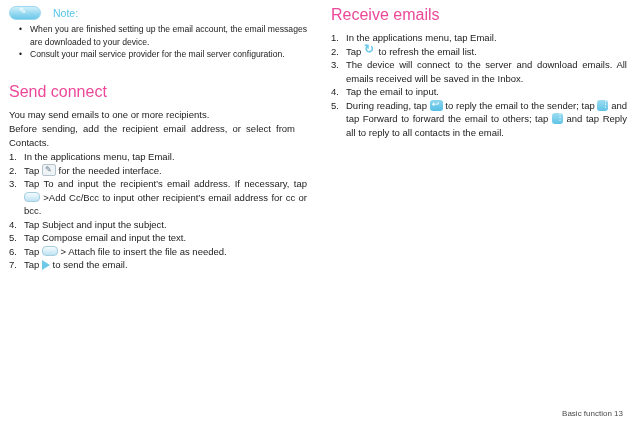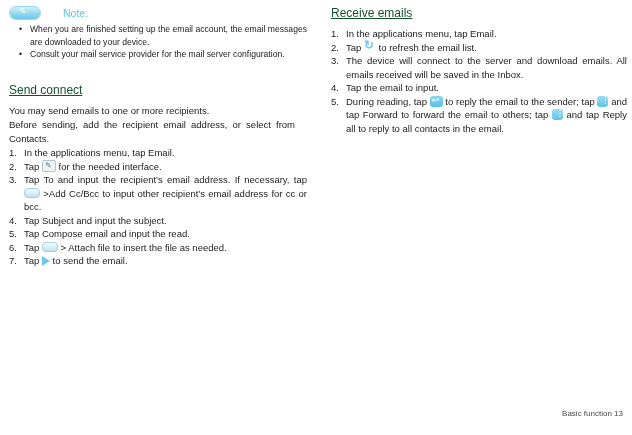--- a/index.html
+++ b/index.html
@@ -10,39 +10,38 @@
     background: #ffffff;
     font-family: "Liberation Sans", sans-serif;
     color: #1c1c1c;
     overflow: hidden;
   }
   .col { position: absolute; top: 4px; }
   .col-left  { left: 9px;  width: 298px; }
   .col-right { left: 331px; width: 296px; }
 
   .heading {
-    font-size: 12px;
+    font-size: 16px;
     font-weight: 400;
-    color: #14532d;
+    color: #ec4899;
     margin: 14px 0 7px 0;
-    text-decoration: underline;
   }
   .col-right .heading { margin-top: 2px; }
 
   .body, .steps li {
     font-size: 9.5px;
     line-height: 13.5px;
   }
   .justify { text-align: justify; }
 
   p.body { margin: 0 12px 1px 0; }
 
   
   .note-head { display: flex; align-items: center; margin: 2px 0 3px 0; }
-  .note-title { color: #55c6e9; font-size: 10.5px; margin-left: 22px; }
+  .note-title { color: #55c6e9; font-size: 10.5px; margin-left: 12px; }
   .note-list { list-style: none; margin: 0 0 22px 0; padding: 0 0 0 10px; }
   .note-list li {
     position: relative;
     padding-left: 11px;
     font-size: 8.6px;
     line-height: 12.5px;
     text-align: justify;
   }
   .note-list li::before { content: "\2022"; position: absolute; left: 0; top: 0; }
 
@@ -171,21 +170,21 @@
       <li class="justify">
         <span>Tap </span><span class="ic ic-compose"></span><span> for the needed interface.</span>
       </li>
       <li class="justify">
         <span>Tap </span><span class="b">To</span><span> and input the recipient’s email address. If necessary, tap </span><span class="ic ic-menukey"></span><span> &gt;</span><span class="b">Add Cc/Bcc</span><span> to input other recipient’s email address for cc or bcc.</span>
       </li>
       <li class="justify">
         <span>Tap </span><span class="b">Subject</span><span> and input the subject.</span>
       </li>
       <li class="justify">
-        <span>Tap </span><span class="b">Compose email</span><span> and input the read.</span>
+        <span>Tap </span><span class="b">Compose email</span><span> and input the text.</span>
       </li>
       <li class="justify">
         <span>Tap </span><span class="ic ic-menukey"></span><span> &gt; </span><span class="b">Attach file</span><span> to insert the file as needed.</span>
       </li>
       <li class="justify">
         <span>Tap </span><span class="ic ic-sendarrow"></span><span> to send the email.</span>
       </li>
     </ol>
   </div>
 

